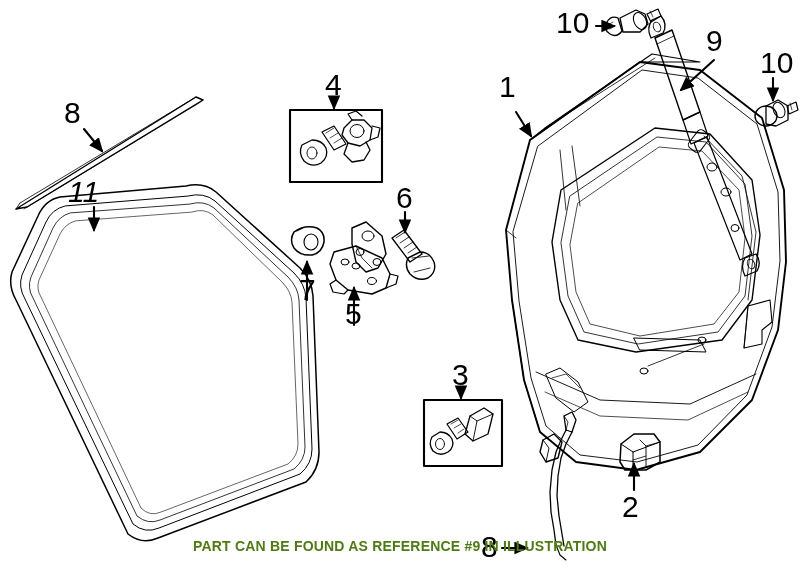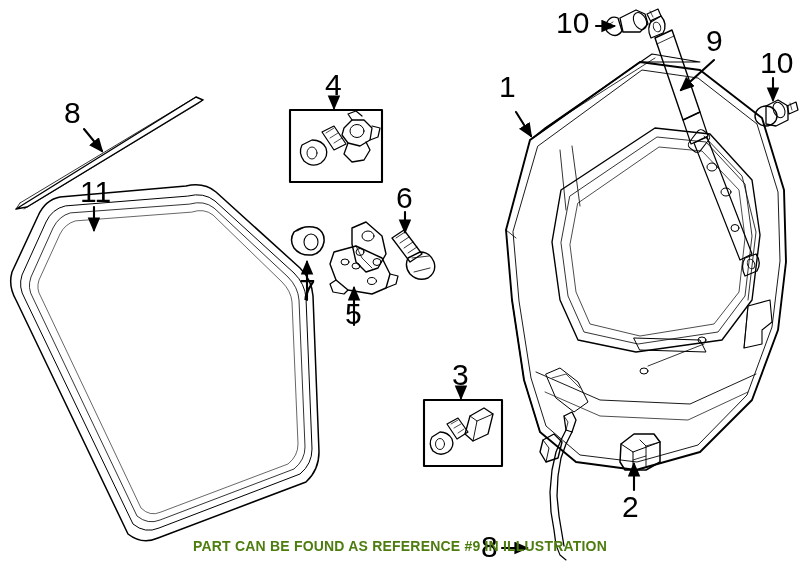--- a/index.html
+++ b/index.html
@@ -296,19 +296,19 @@
   <div class="callout-num" style="left:299px; top:275px;">7</div>
 
   <div class="callout-num" style="left:481px; top:532px;">8</div>
 
   <div class="callout-num" style="left:706px; top:26px;">9</div>
 
   <div class="callout-num" style="left:556px; top:8px;">10</div>
 
   <div class="callout-num" style="left:760px; top:48px;">10</div>
 
-  <div class="callout-num" style="left:80px; top:177px;">11</div>
+  <div class="callout-num" style="left:68px; top:177px;font-style:italic;">11</div>
 
   <div class="callout-num" style="left:64px; top:98px;">8</div>
 
   <div id="footer-note">PART CAN BE FOUND AS REFERENCE #9 IN ILLUSTRATION</div>
 
 </div>
 
 </body></html>

